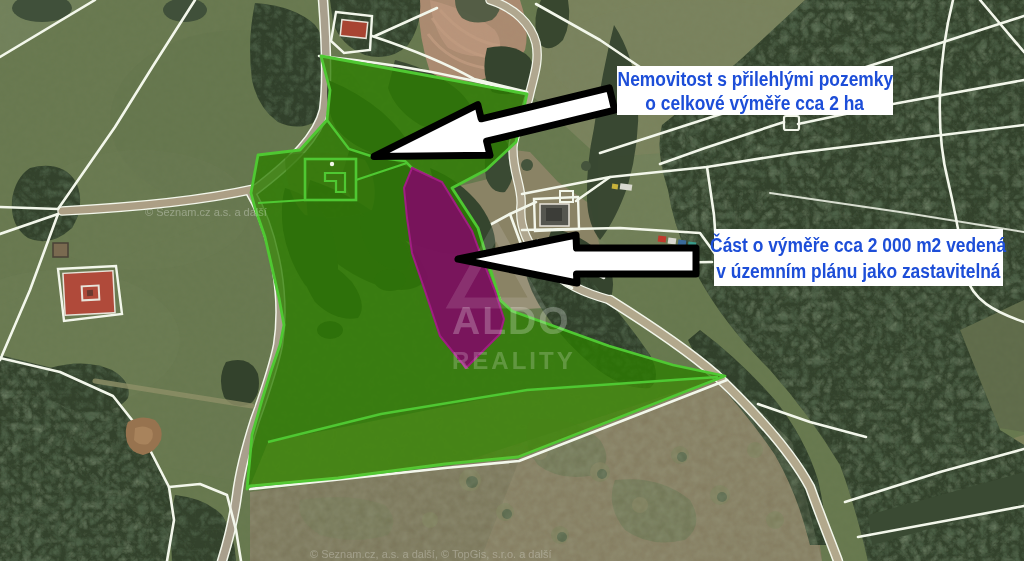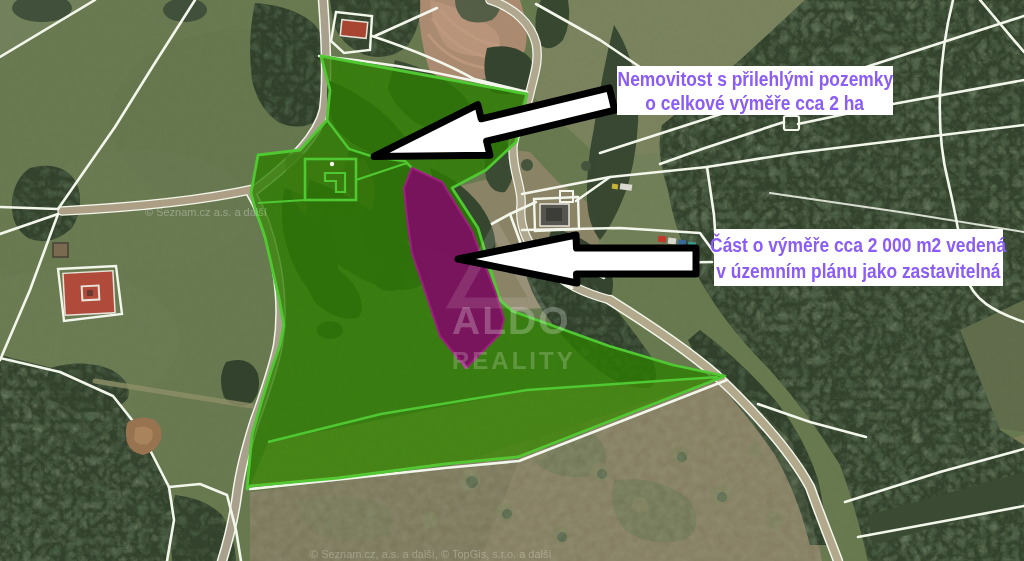--- a/index.html
+++ b/index.html
@@ -1,18 +1,18 @@
 <!DOCTYPE html>
 <html><head>
 <meta charset="utf-8">
 <style>
   html,body{margin:0;padding:0;background:#5e6e4c;}
   #map{position:relative;width:1024px;height:561px;overflow:hidden;font-family:"Liberation Sans",sans-serif;}
   svg{position:absolute;left:0;top:0;}
-  .lbl{position:absolute;background:#fff;color:#8b5cf6;font-weight:bold;text-align:center;
+  .lbl{position:absolute;background:#fff;color:#1d4ed8;font-weight:bold;text-align:center;
        font-family:"Liberation Sans",sans-serif;display:flex;flex-direction:column;justify-content:center;
        align-items:center;box-sizing:border-box;}
   .lbl span{display:block;white-space:nowrap;transform:scaleX(0.87);transform-origin:50% 50%;}
 </style>
 </head>
 <body>
 <div id="map">
 <svg width="1024" height="561" viewBox="0 0 1024 561">
 <defs>
   <filter id="grain" x="-5%" y="-5%" width="110%" height="110%">

